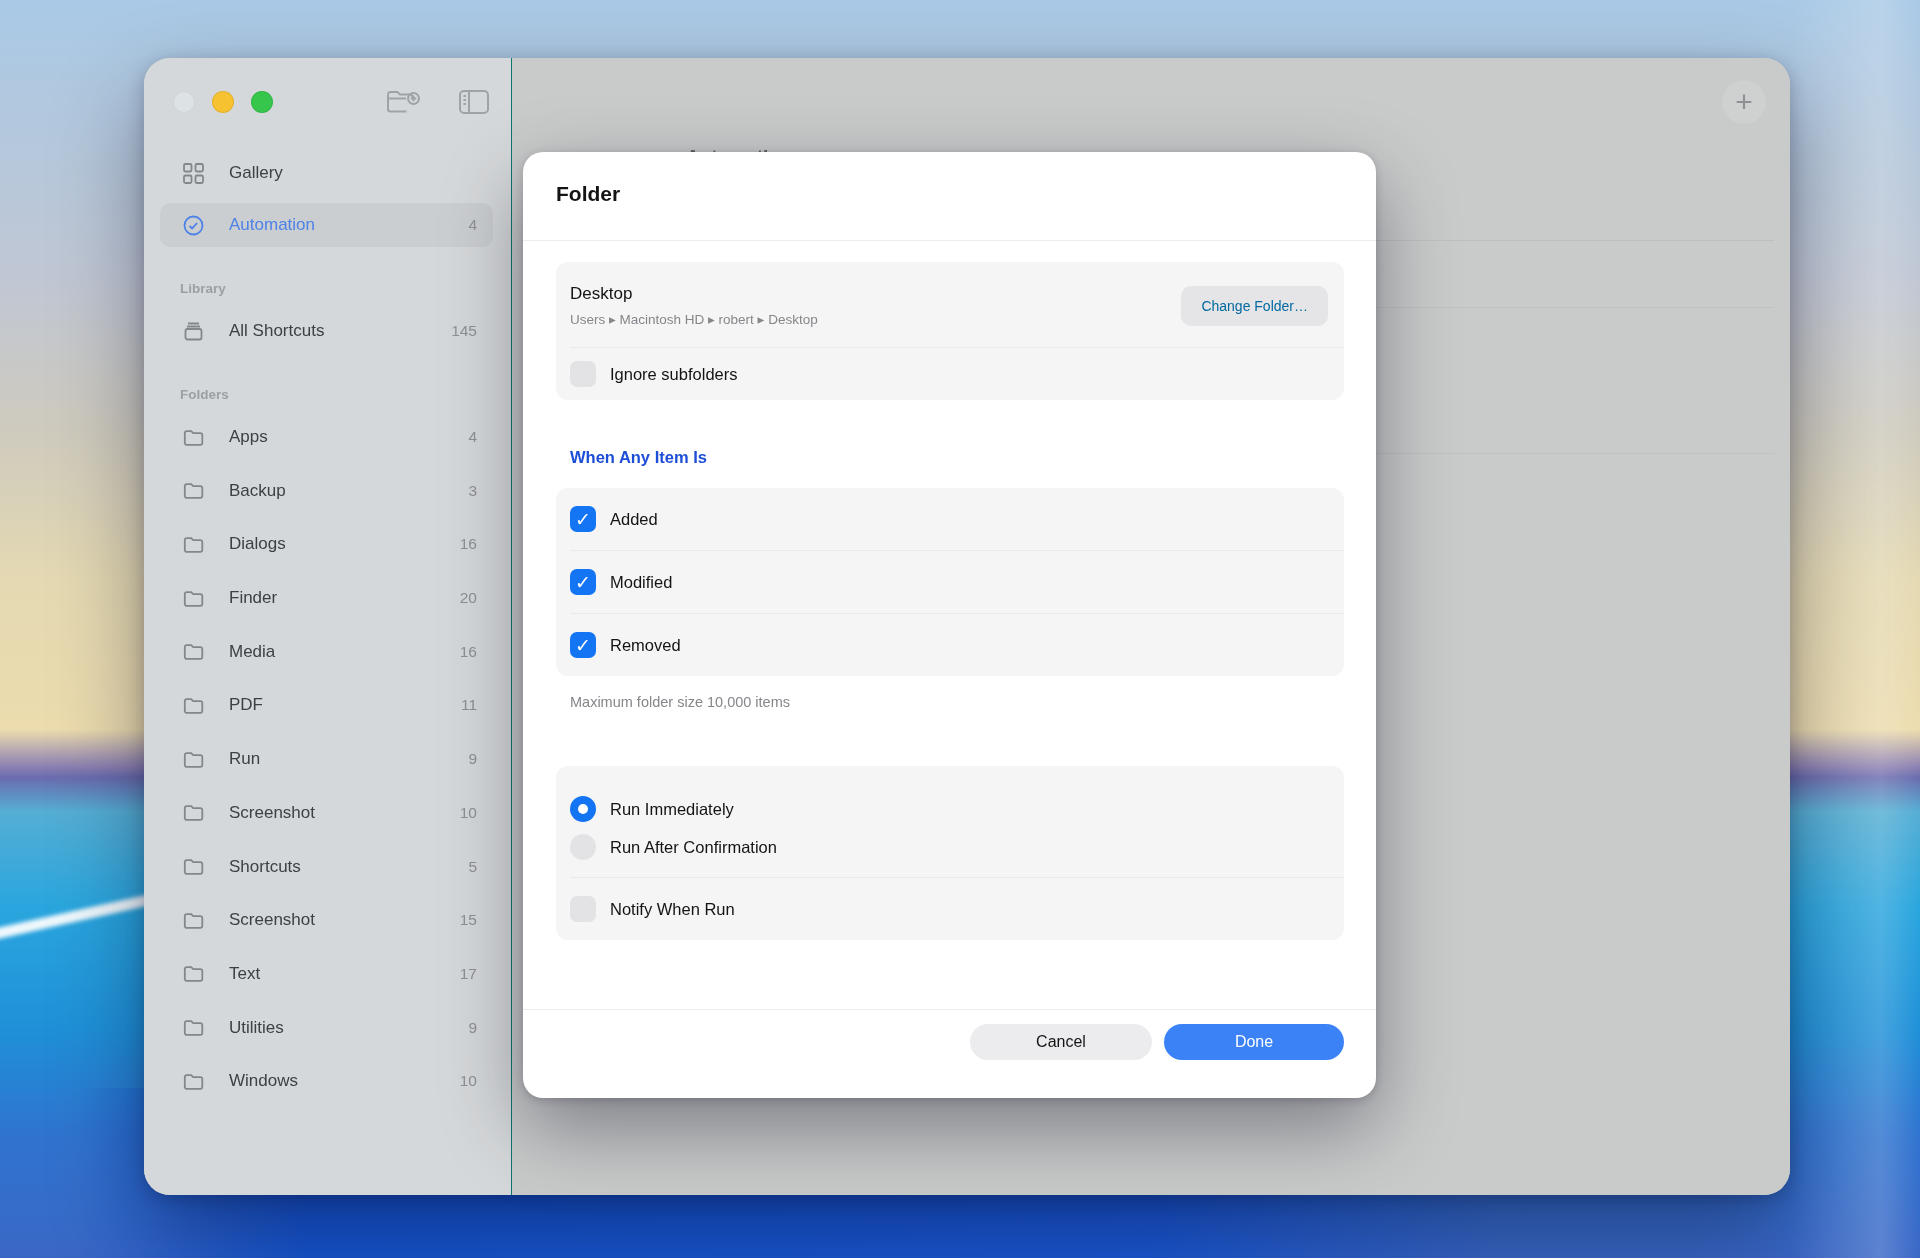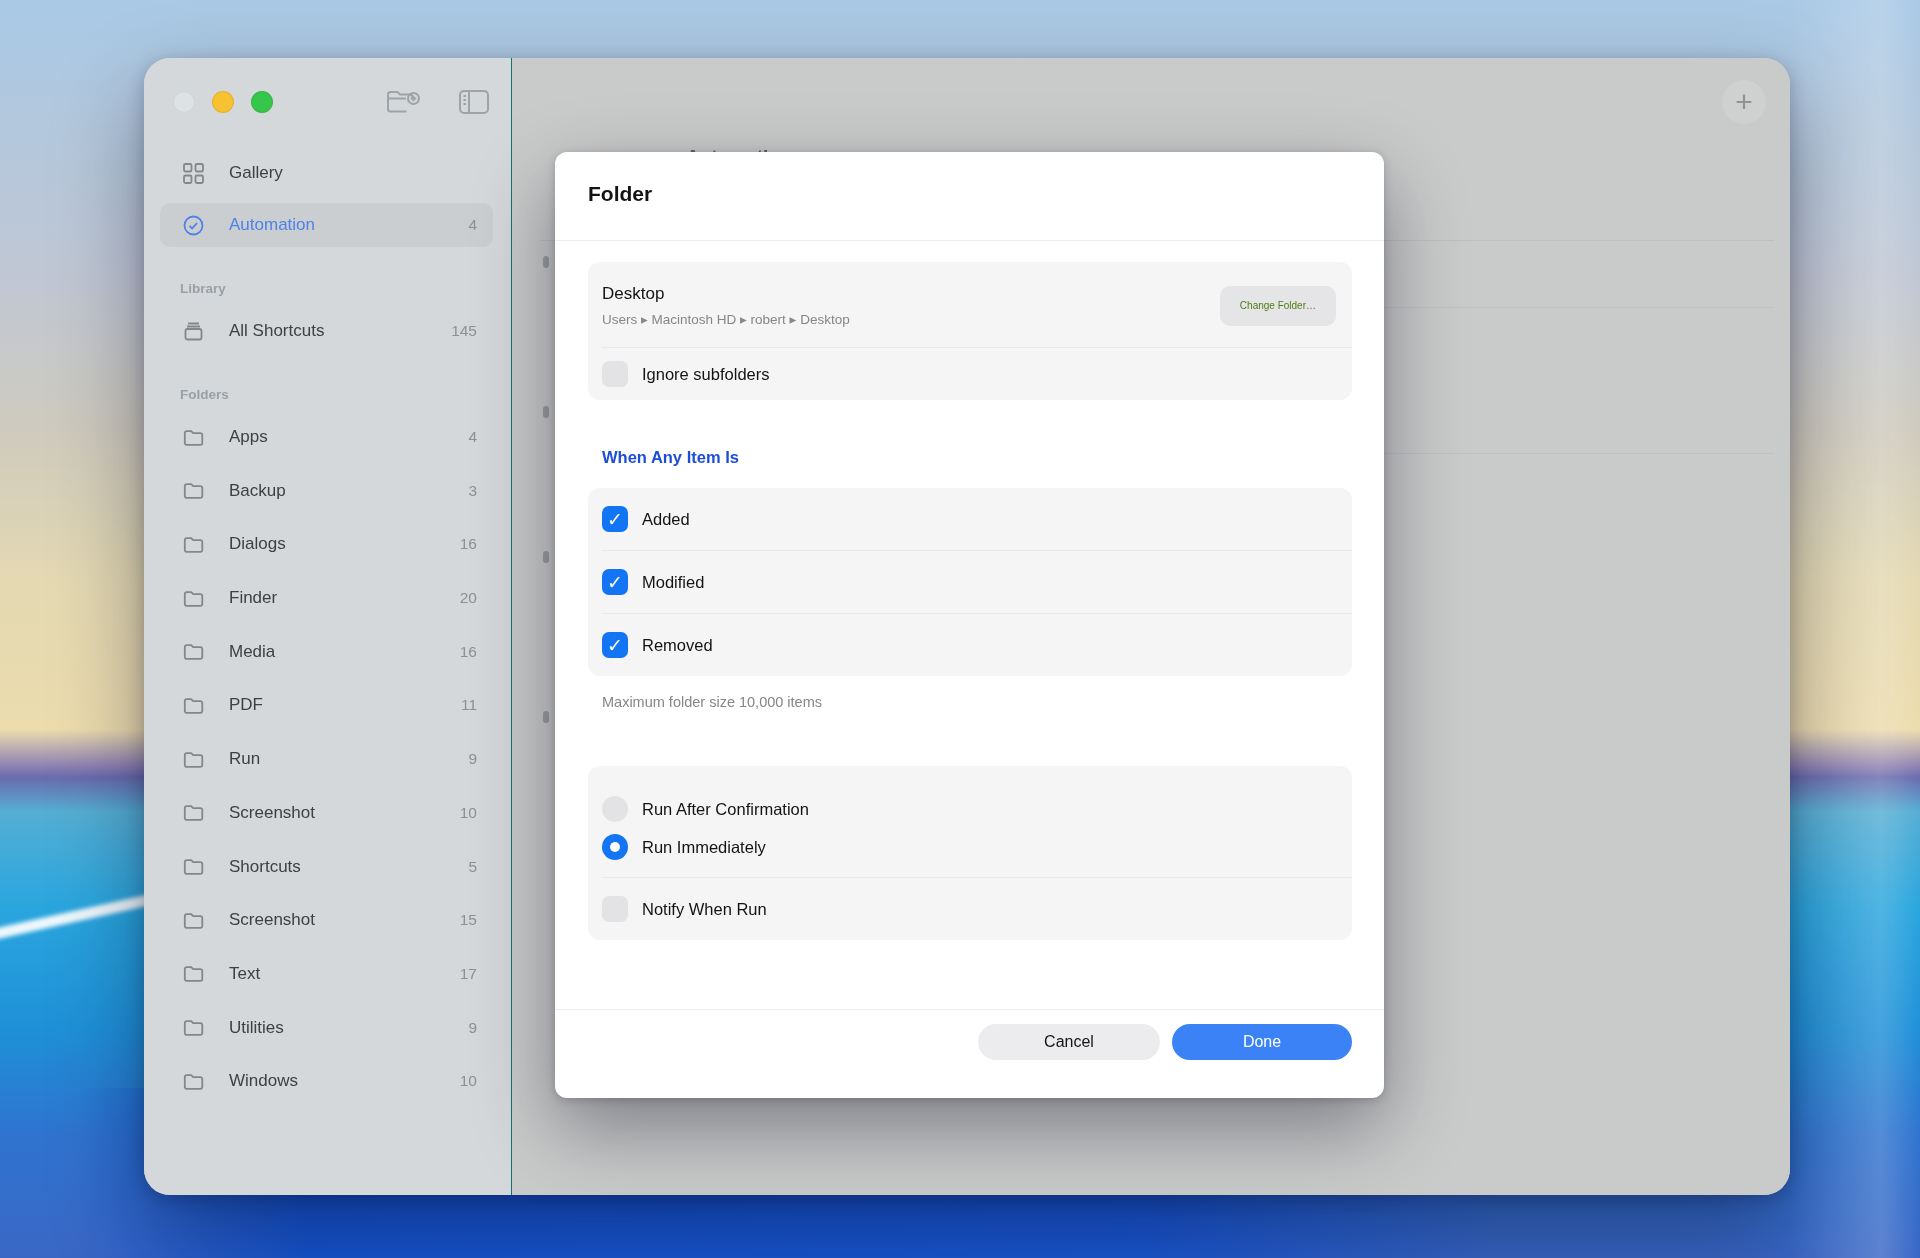--- a/index.html
+++ b/index.html
@@ -57,33 +57,34 @@
   .page-title{position:absolute;left:174px;top:88px;font-size:19px;font-weight:700;color:#616366;}
   .add-btn{position:absolute;right:24px;top:22px;width:44px;height:44px;border-radius:50%;background:#cfd0d0;border:none;color:#8f9295;font-size:30px;line-height:40px;text-align:center;padding:0;font-family:inherit;}
   .hdr-divider{position:absolute;left:28px;right:16px;top:182px;height:1px;background:#bebfc0;}
   .row-divider{position:absolute;right:16px;height:1px;background:#c0c1c2;}
   .rd1{top:249px;left:872px;}
   .rd2{top:395px;left:872px;}
   .peek{position:absolute;left:399px;width:6px;height:12px;border-radius:3px;background:#9a9da0;}
 
   
   .dialog{
-    position:absolute;left:555px;top:152px;width:829px;height:946px;
-    background:#ffffff;border-radius:12px;
+    position:absolute;left:523px;top:152px;width:829px;height:946px;
+    background:#ffffff;border-radius:20px;
     box-shadow:0 30px 80px rgba(0,0,20,.38), 0 2px 10px rgba(0,0,20,.18);
+    padding-left:24px;
   }
   .dlg-header{position:absolute;top:0;left:0;right:0;height:88px;border-bottom:1px solid #ececee;border-radius:22px 22px 0 0;}
   .dlg-title{margin:0;position:absolute;left:33px;top:30px;font-size:21px;font-weight:700;color:#141414;}
   .dlg-body{position:absolute;top:89px;left:33px;right:32px;}
   .group{background:#f5f5f6;border-radius:12px;}
   .g1{margin-top:21px;}
   .folder-row{display:flex;align-items:center;padding:16px 16px 14px 14px;height:55px;}
   .fname{font-size:17px;color:#141414;}
   .fpath{font-size:13.5px;color:#86868b;margin-top:7px;}
-  .change-btn{margin-left:auto;background:#e5e5e7;border:none;border-radius:10px;height:40px;padding:0 20px;font-size:10px;color:#4d7c0f;font-family:inherit;}
+  .change-btn{margin-left:auto;background:#e5e5e7;border:none;border-radius:10px;height:40px;padding:0 20px;font-size:14px;color:#0369a1;font-family:inherit;}
   .gdivider{height:1px;background:#e9e9eb;margin-left:14px;}
   .opt-row{display:flex;align-items:center;gap:14px;padding:0 14px;height:52px;position:relative;}
   .g2 .opt-row, .g3 .notify-row{height:62px;}
   .checkbox{width:26px;height:26px;border-radius:7px;background:#e3e3e5;flex:0 0 26px;display:flex;align-items:center;justify-content:center;}
   .checkbox.on{background:#1374f4;color:#fff;font-size:19px;font-weight:700;}
   .checkbox.on::after{content:"✓";}
   .radio{width:26px;height:26px;border-radius:50%;background:#e3e3e5;flex:0 0 26px;display:flex;align-items:center;justify-content:center;}
   .radio.on{background:#1374f4;}
   .radio.on::after{content:"";width:10px;height:10px;border-radius:50%;background:#fff;}
   .opt-label{font-size:16.5px;color:#141414;}
@@ -340,26 +341,26 @@
       <div class="opt-row">
         <span class="checkbox on"></span>
         <span class="opt-label">Removed</span>
       </div>
     </div>
 
     <div class="footnote">Maximum folder size 10,000 items</div>
 
     <div class="group g3">
       <div class="radio-row">
+        <span class="radio on"></span>
+        <span class="opt-label">Run Immediately</span>
+      </div>
+      <div class="radio-row">
         <span class="radio"></span>
         <span class="opt-label">Run After Confirmation</span>
-      </div>
-      <div class="radio-row">
-        <span class="radio on"></span>
-        <span class="opt-label">Run Immediately</span>
       </div>
       <div class="gdivider"></div>
       <div class="opt-row notify-row">
         <span class="checkbox"></span>
         <span class="opt-label">Notify When Run</span>
       </div>
     </div>
 
   </div>
 

